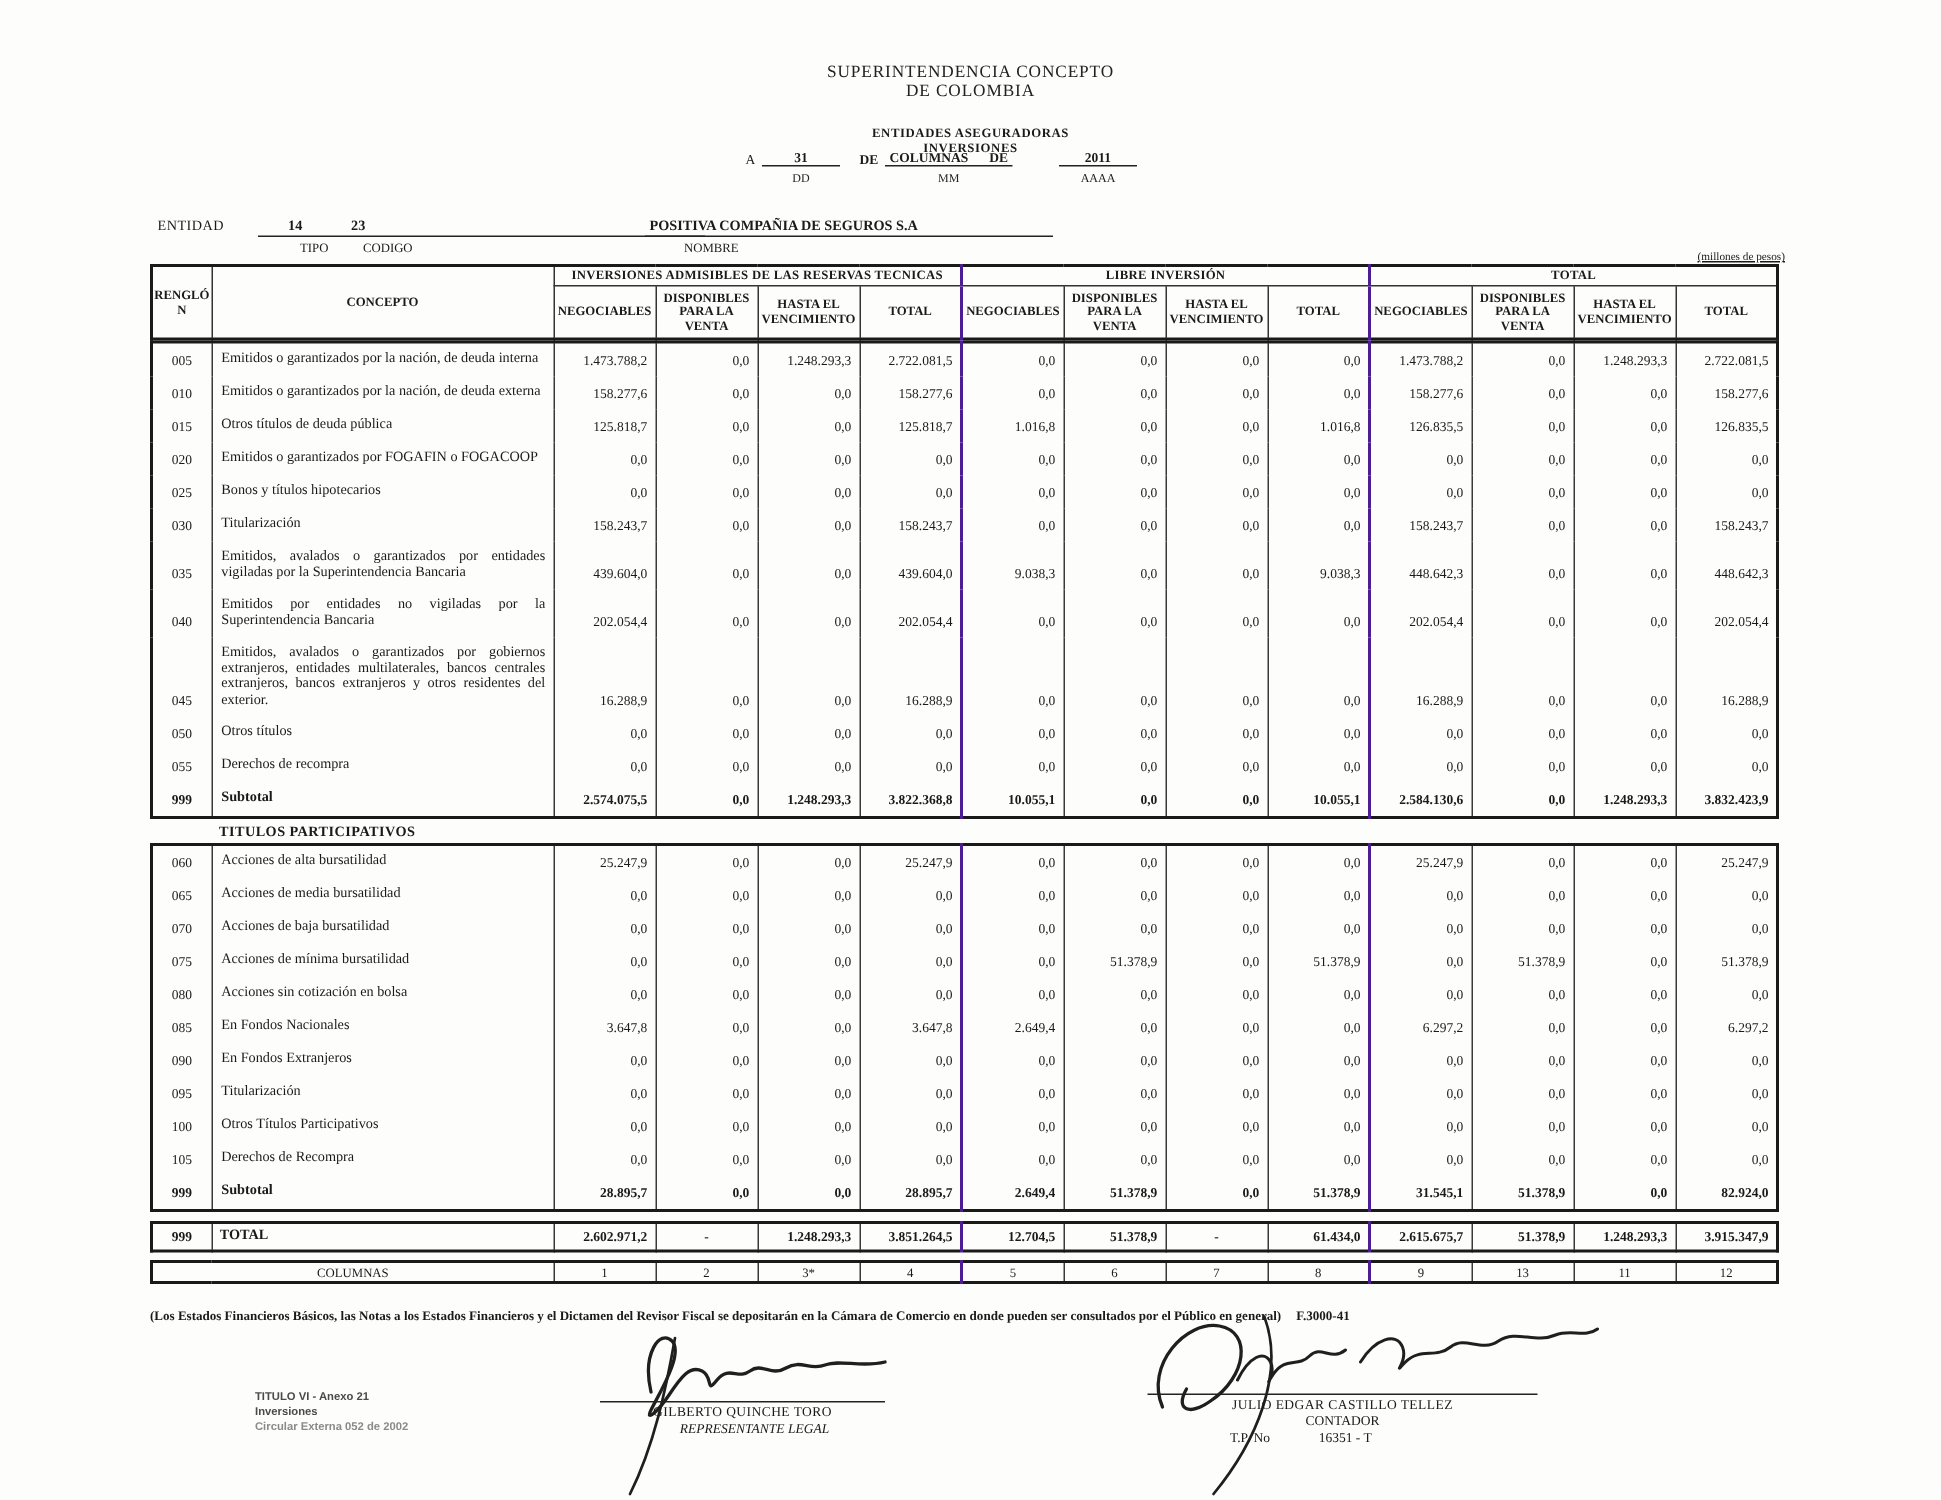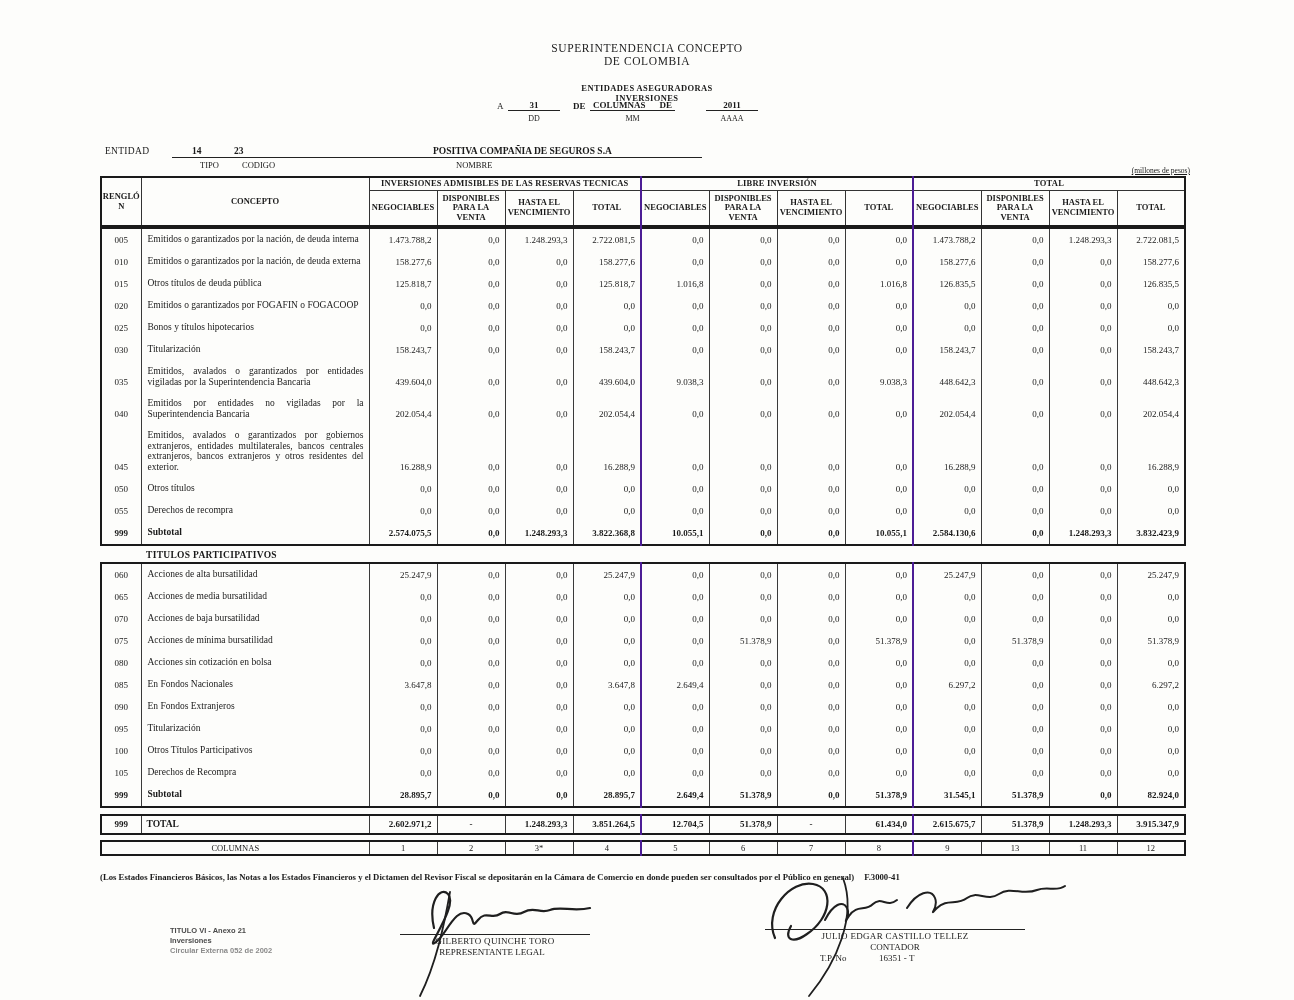--- a/index.html
+++ b/index.html
@@ -648,21 +648,21 @@
     <span>(Los Estados Financieros Básicos, las Notas a los Estados Financieros y el Dictamen del Revisor Fiscal se depositarán en la Cámara de Comercio en donde pueden ser consultados por el Público en general)</span>
     <span style="margin-left:10px; white-space:nowrap;">F.3000-41</span>
   </div>
 
   <svg class="sig" style="left:388px; top:872px;" width="230" height="126" viewBox="0 0 230 126">
     <path d="M46 56 C40 30 52 14 60 22 C68 30 52 56 46 68 C42 76 50 70 58 58 C66 46 72 38 80 42 C88 46 82 58 90 48 C98 38 104 48 112 42 C120 36 126 46 136 40 C146 34 152 42 162 38 C172 34 186 40 202 36" fill="none" stroke="#1f1f1f" stroke-width="2.2" stroke-linecap="round"></path>
     <path d="M62 20 C56 54 48 92 32 124" fill="none" stroke="#1f1f1f" stroke-width="1.8" stroke-linecap="round"></path>
   </svg>
   <div class="sig-line" style="left:400px; top:934px; width:190px;"></div>
   <div class="sig-name" style="left:400px; top:936px; width:190px;">GILBERTO QUINCHE TORO</div>
-  <div class="sig-role" style="left:397px; top:947px; width:190px;">REPRESENTANTE LEGAL</div>
+  <div class="sig-role" style="left:408px; top:947px; width:190px;font-style:italic;">REPRESENTANTE LEGAL</div>
 
   <svg class="sig" style="left:745px; top:858px;" width="330" height="140" viewBox="0 0 330 140">
     <path d="M30 80 C18 52 46 22 68 26 C90 30 86 60 62 76 C48 86 38 82 46 68" fill="none" stroke="#1f1f1f" stroke-width="2.2" stroke-linecap="round"></path>
     <path d="M80 62 C88 46 98 42 102 50 C106 58 96 70 104 58 C112 46 120 54 128 46 C136 38 142 50 152 42" fill="none" stroke="#1f1f1f" stroke-width="2" stroke-linecap="round"></path>
     <path d="M162 50 C172 34 186 30 190 40 C194 50 182 60 192 50 C202 40 212 48 222 40 C232 32 242 44 254 36 C266 28 278 38 292 32 C302 28 312 34 320 28" fill="none" stroke="#1f1f1f" stroke-width="2" stroke-linecap="round"></path>
     <path d="M98 20 C112 58 92 104 64 138" fill="none" stroke="#1f1f1f" stroke-width="1.8" stroke-linecap="round"></path>
   </svg>
   <div class="sig-line" style="left:765px; top:929px; width:260px;"></div>
   <div class="sig-name" style="left:765px; top:931px; width:260px;">JULIO EDGAR CASTILLO TELLEZ</div>
   <div class="sig-role" style="left:765px; top:942px; width:260px;">CONTADOR</div>

